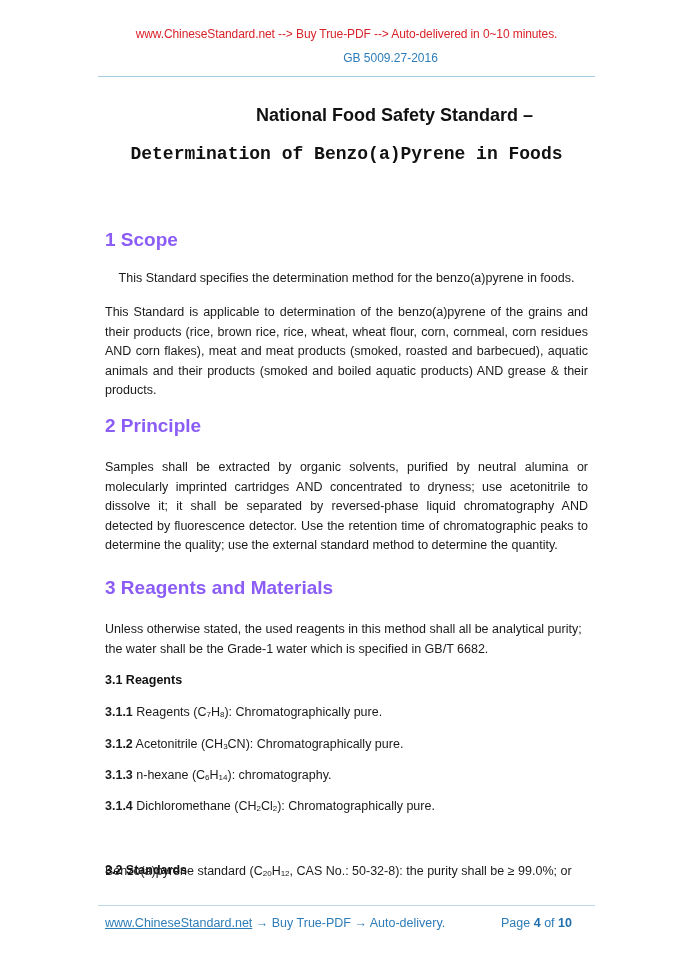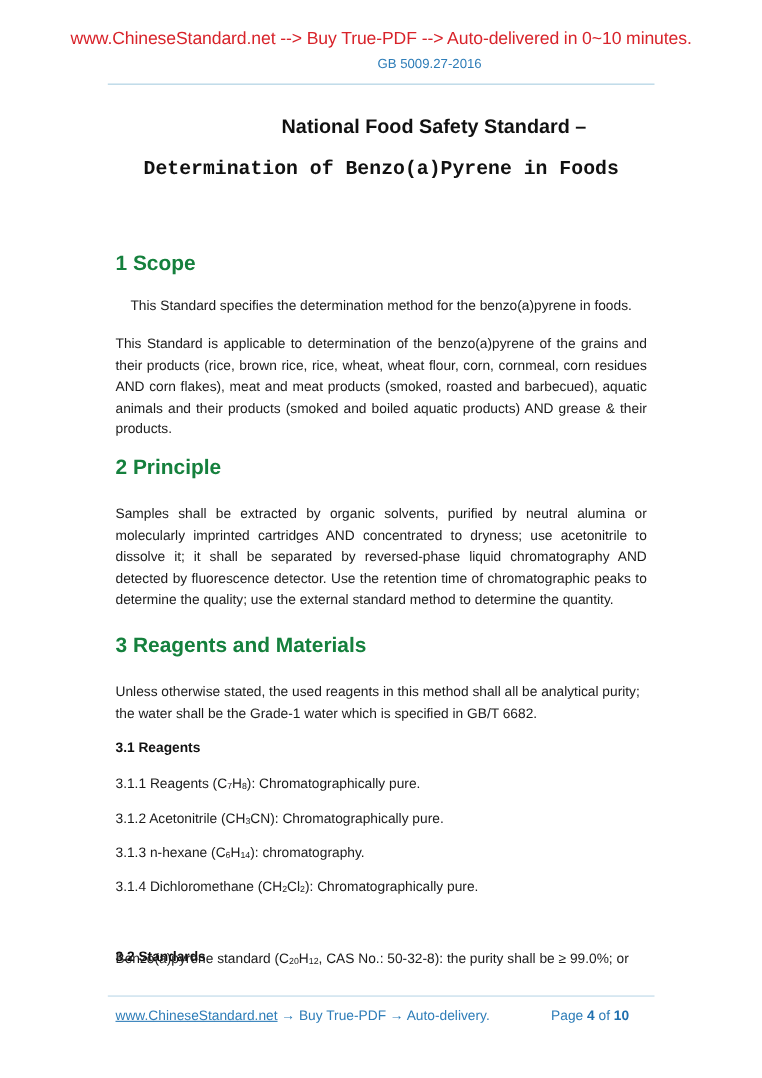--- a/index.html
+++ b/index.html
@@ -14,21 +14,21 @@
       overflow: hidden;
       font-family: "Liberation Sans", sans-serif;
       color: #111111;
     }
     .banner {
       position: absolute;
       top: 27px;
       left: 0;
       width: 693px;
       text-align: center;
-      font-size: 16px;
+      font-size: 12px;
       color: #d8232a;
       letter-spacing: -0.1px;
     }
     .std-code {
       position: absolute;
       top: 51px;
       left: 0;
       width: 693px;
       text-align: center;
       font-size: 12px;
@@ -59,39 +59,39 @@
       position: absolute;
       left: 105px;
       width: 483px;
       top: 0;
     }
     .h1 {
       position: absolute;
       left: 0;
       font-weight: bold;
       font-size: 19px;
-      color: #15803d;
+      color: #8b5cf6;
     }
     .h2 {
       position: absolute;
       left: 0;
       font-weight: bold;
       font-size: 12.5px;
       color: #111;
     }
     .p {
       position: absolute;
       left: 0;
       width: 483px;
       font-size: 12.5px;
       line-height: 19.5px;
       color: #1a1a1a;
     }
     .p.justify { text-align: justify; text-align-last: left; }
-    .p b { font-weight: normal; }
+    .p b { font-weight: bold; }
     sub { font-size: 8px; vertical-align: -1px; line-height: 0; }
 
     .footer-rule {
       position: absolute;
       top: 905px;
       left: 98px;
       width: 497px;
       height: 1px;
       background: #bcd8e8;
     }

